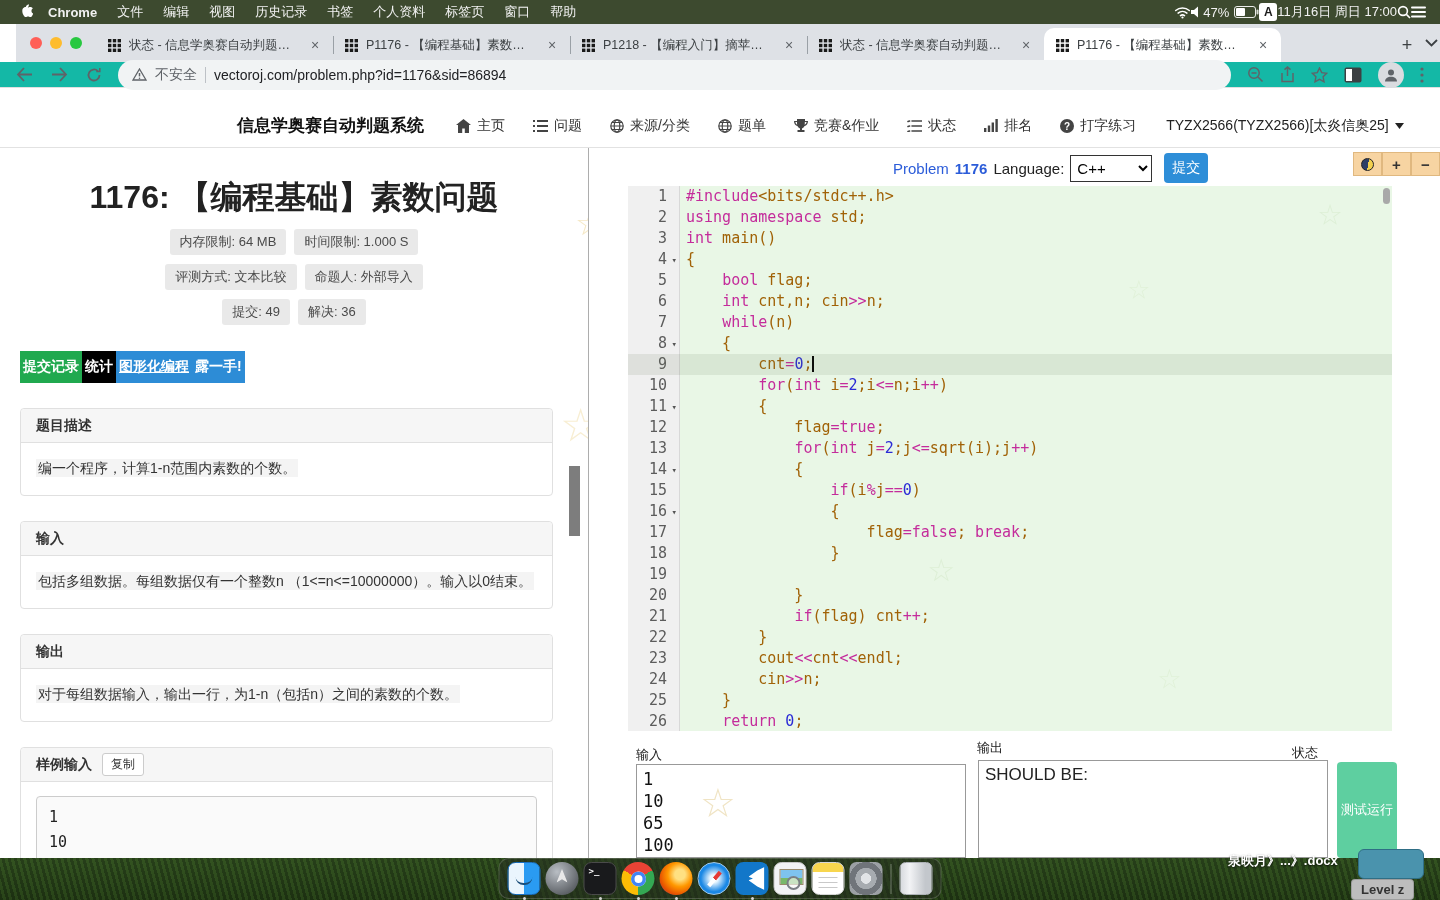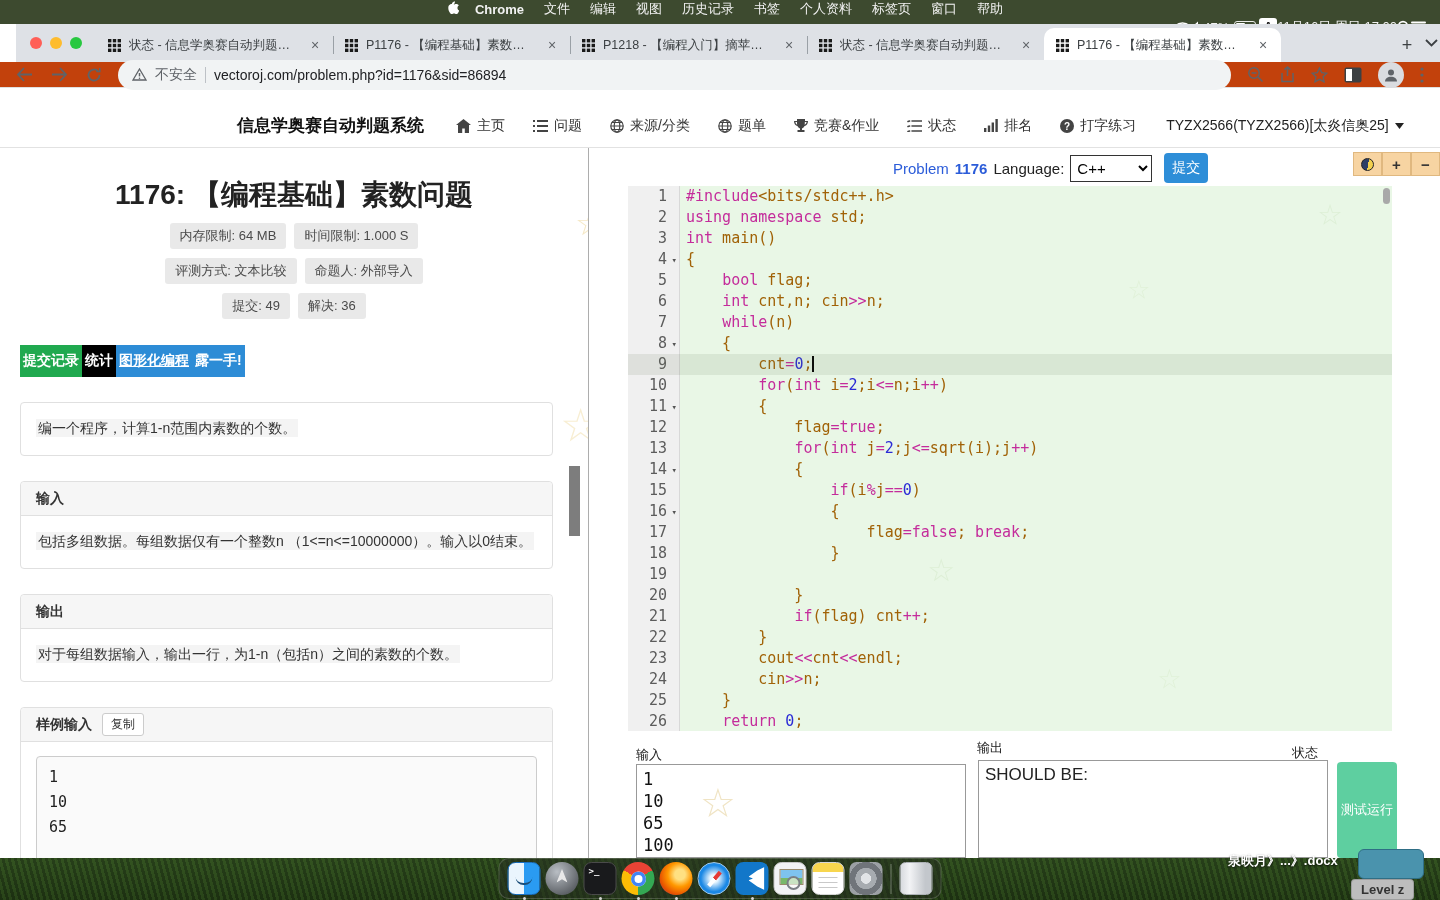--- a/index.html
+++ b/index.html
@@ -1,20 +1,20 @@
 <!DOCTYPE html>
 <html><head>
 <meta charset="utf-8">
 <style>
   * { margin:0; padding:0; box-sizing:border-box; }
   html,body { width:1440px; height:900px; overflow:hidden; font-family:"Liberation Sans","DejaVu Sans",sans-serif; background:#fff; }
   #stage { position:relative; width:1440px; height:900px; background:#fff; }
 
   
-  #menubar { position:absolute; left:0; top:0; width:1440px; height:24px; background:#3d4a2f; color:#f2f2f2; display:flex; align-items:center; font-size:13px;flex-direction:column; }
+  #menubar { position:absolute; left:0; top:0; width:1440px; height:24px; background:#3d4a2f; color:#f2f2f2; display:flex; align-items:center; font-size:13px; }
   #menubar .left { display:flex; align-items:center; gap:0; padding-left:12px; }
   #menubar .apple { width:26px; display:flex; justify-content:center; }
   #menubar .appname { font-weight:bold; padding:0 10px; }
   .menu-item { padding:0 10px; }
   #menubar .right { margin-left:auto; display:flex; align-items:center; gap:0; padding-right:14px; }
   .ime-badge { background:#fff; color:#1a1a1a; font-weight:bold; font-size:12px; width:18px; height:18px; border-radius:3px; display:flex; align-items:center; justify-content:center; }
   .batt { display:flex; align-items:center; gap:5px; }
   .ic { display:inline-flex; align-items:center; justify-content:center; }
   .ic svg { display:block; }
 
@@ -26,41 +26,41 @@
   #tabs { display:flex; align-items:flex-end; height:38px; flex:1; min-width:0; }
   .tab { width:237px; height:34px; display:flex; align-items:center; gap:8px; padding:0 10px 0 12px; font-size:12.5px; color:#3c4043; position:relative; }
   .tab .ttl { flex:1; white-space:nowrap; overflow:hidden; text-overflow:ellipsis; }
   .tab .x { font-size:14px; color:#5f6368; width:16px; height:16px; display:flex; align-items:center; justify-content:center; border-radius:50%; }
   .tab.active { background:#fff; border-radius:10px 10px 0 0; height:34px; }
   .tab:not(.active):not(:first-child)::before { content:""; position:absolute; left:0; top:8px; height:18px; width:1px; background:#9aa0a6; }
   .newtab { width:28px; height:28px; margin:0 4px 3px 6px; display:flex; align-items:center; justify-content:center; font-size:18px; color:#3c4043; }
   .tsr { margin-left:auto; display:flex; align-items:center; height:38px; padding-right:18px; color:#3c4043; }
 
   
-  #addrbar { position:absolute; left:0; top:62px; width:1440px; height:26px; background:#c2410c; display:flex; align-items:center; border-bottom:1px solid #e0e0e0; }
+  #addrbar { position:absolute; left:0; top:62px; width:1440px; height:26px; background:#14b8a6; display:flex; align-items:center; border-bottom:1px solid #e0e0e0; }
   .navbtns { display:flex; align-items:center; gap:18px; padding:0 16px 0 16px; color:#5f6368; }
   #omnibox { flex:1; height:30px; background:#f1f3f4; border-radius:15px; display:flex; align-items:center; padding:0 14px; gap:8px; font-size:14px; color:#202124; min-width:0; }
   #omnibox .sep { width:1px; height:16px; background:#bdc1c6; }
   #omnibox .sec { color:#5f6368; }
   .addr-right { display:flex; align-items:center; gap:16px; padding:0 16px; color:#5f6368; }
   .avatar { width:26px; height:26px; border-radius:50%; background:#dadce0; display:flex; align-items:center; justify-content:center; }
 
   
   #sitenav { position:absolute; left:0; top:104px; width:1440px; height:44px; background:#fff; border-bottom:1px solid #e2e2e2; display:flex; align-items:center; }
   #brand { font-size:17px; font-weight:bold; color:#111; margin-left:237px; }
   #navitems { display:flex; align-items:center; margin-left:18px; }
   .nav-item { display:flex; align-items:center; gap:6px; font-size:14px; color:#333; padding:0 14px; }
   .nav-item .ic { color:#444; }
   #navuser { display:flex; align-items:center; gap:6px; font-size:14px; color:#222; margin-left:16px; }
 
   
   #leftpanel { position:absolute; left:0; top:148px; width:588px; height:710px; background:#fff; overflow:hidden; }
   #panel-divider { position:absolute; left:588px; top:148px; width:1px; height:710px; background:#adadad; }
   #left-scroll { position:absolute; left:569px; top:466px; width:11px; height:70px; background:#7d7d7d; }
-  #ptitle { text-align:center; font-size:28px; font-weight:bold; color:#222; margin-top:28px; }
+  #ptitle { text-align:center; font-size:32px; font-weight:bold; color:#222; margin-top:28px; }
   .badge-row { display:flex; justify-content:center; gap:8px; margin-top:9px; }
   .badge { background:#e9e9e9; color:#4a4a4a; font-size:13px; padding:4px 10px; border-radius:3px; white-space:nowrap; }
   #actions { display:flex; margin:26px 0 0 20px; }
   .act-btn { height:32px; display:flex; align-items:center; padding:0 3px; color:#fff; font-size:14px; font-weight:bold; }
   .card { width:533px; margin:25px 0 0 20px; border:1px solid #e0e0e0; border-radius:4px; background:#fff; }
   .card-h { height:34px; background:#f6f6f6; border-bottom:1px solid #e0e0e0; display:flex; align-items:center; gap:10px; padding:0 15px; font-size:14px; font-weight:bold; color:#333; border-radius:4px 4px 0 0; }
   .card-b { padding:17px 15px; font-size:14px; color:#333; }
   .card-b .hl { background:#f4f4f4; padding:1px 2px; }
   .copy-btn { font-size:12px; font-weight:normal; color:#333; background:#fff; border:1px solid #ccc; border-radius:3px; padding:2px 8px; }
   .sample-block { border:1px solid #ccc; border-radius:4px; background:#fafafa; margin:-3px 0 0 0; padding:8px 12px; font-family:"DejaVu Sans Mono",monospace; font-size:15px; line-height:25px; color:#222; height:110px; overflow:hidden; }
@@ -466,20 +466,21 @@
         </div>
       </div>
     <div id="actions">
         <div class="act-btn" style="background: rgb(32, 169, 79);">提交记录</div>
         <div class="act-btn" style="background: #000000; font-family: Liberation Mono, monospace;">统计</div>
         <div class="act-btn" style="background: rgb(45, 140, 214); text-decoration: underline;">图形化编程</div>
         <div class="act-btn" style="background: rgb(45, 140, 214);">露一手!</div>
       </div>
     <div id="cards">
         <div class="card">
+          <div class="card-h">题目描述</div>
           <div class="card-b"><span class="hl">编一个程序，计算1-n范围内素数的个数。</span></div>
         </div>
         <div class="card">
           <div class="card-h">输入</div>
           <div class="card-b"><span class="hl">包括多组数据。每组数据仅有一个整数n （1&lt;=n&lt;=10000000）。输入以0结束。</span></div>
         </div>
         <div class="card">
           <div class="card-h">输出</div>
           <div class="card-b"><span class="hl">对于每组数据输入，输出一行，为1-n（包括n）之间的素数的个数。</span></div>
         </div>

